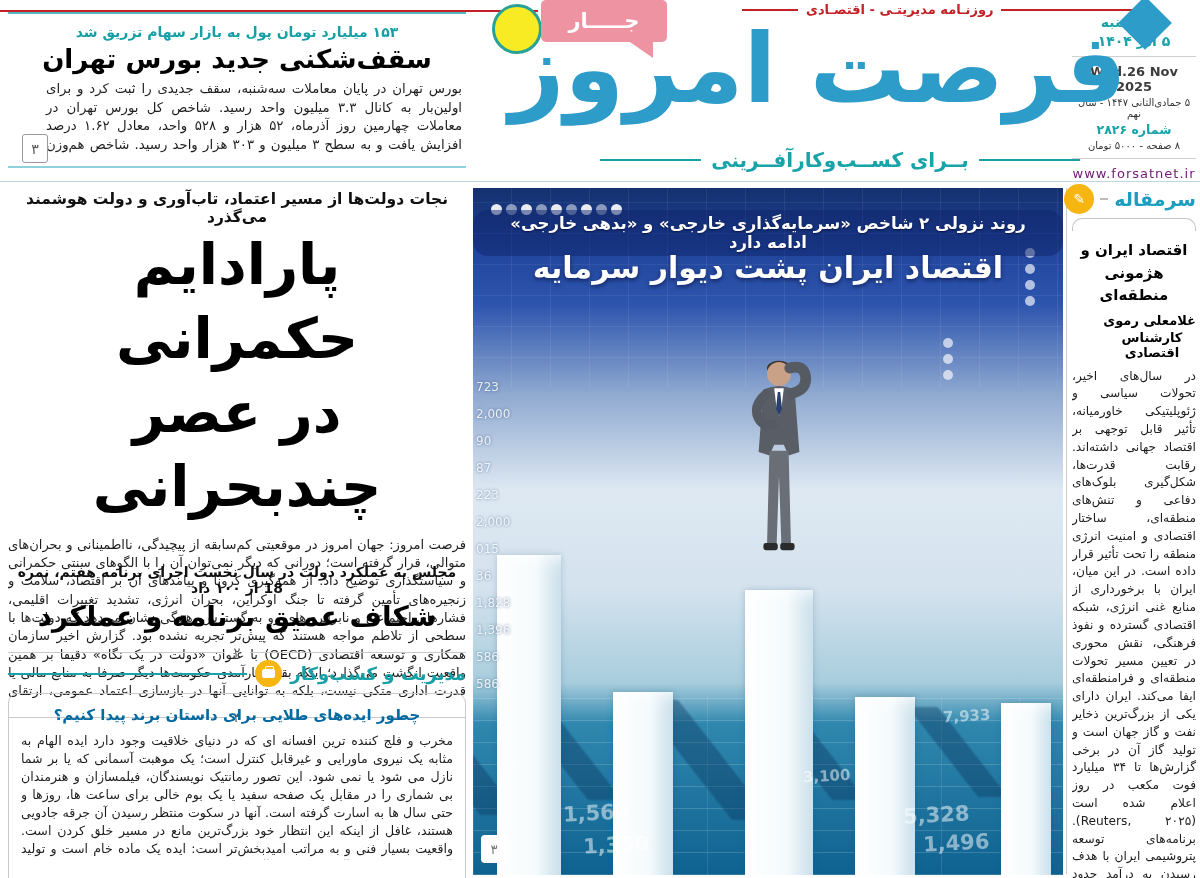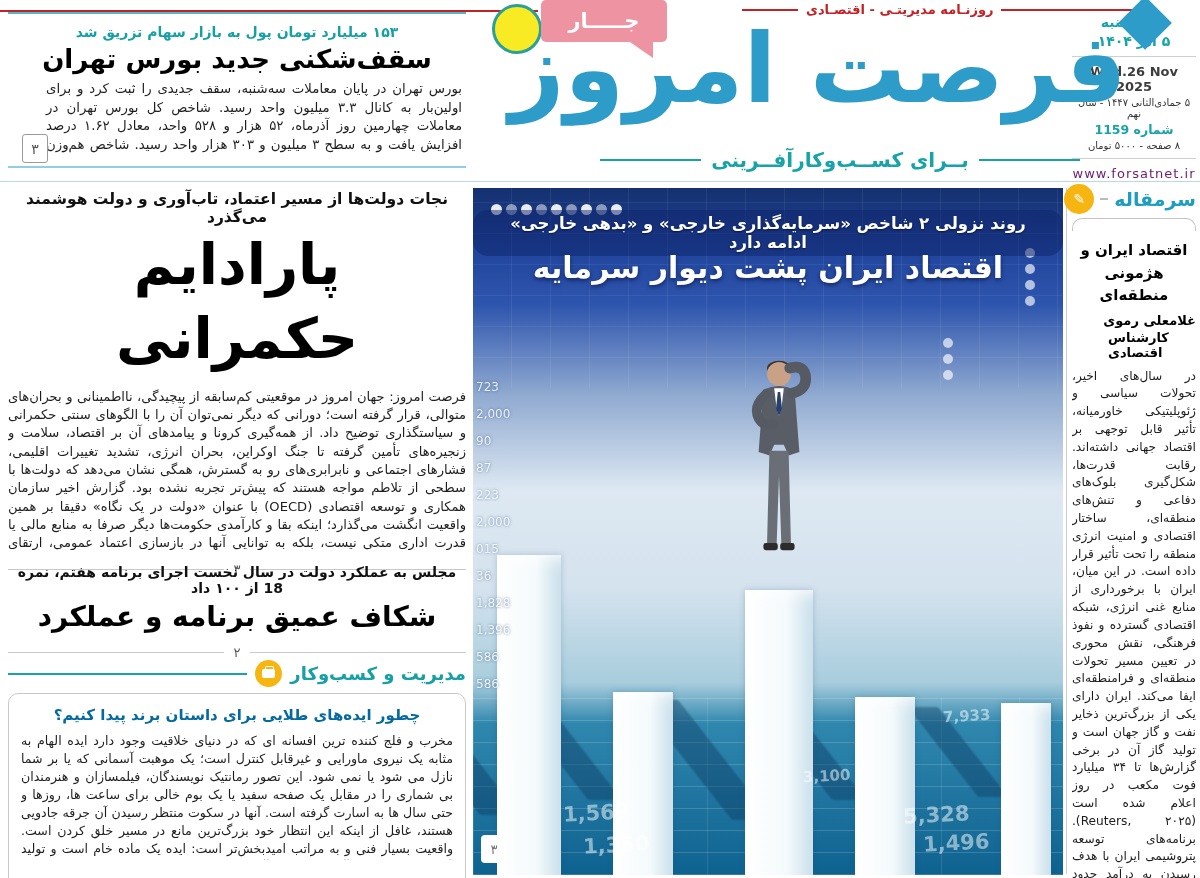--- a/index.html
+++ b/index.html
@@ -107,21 +107,21 @@
 
   
   .vdiv{left:1066px;top:188px;width:1px;height:686px;background:#ccc;}
   .editorial{left:1072px;top:184px;width:124px;}
   .ed-head{display:flex;align-items:center;gap:6px;direction:rtl;}
   .ed-head .lbl{color:#1d9dbf;font-size:19px;font-weight:bold;white-space:nowrap;}
   .ed-head .pen{color:#fff;font-size:14px;line-height:1;}
   .ed-bracket{height:12px;border:1px solid #c4c4c4;border-bottom:none;border-radius:10px 10px 0 0;margin-top:4px;}
   .ed-title{font-size:15px;font-weight:bold;color:#000;text-align:center;margin-top:8px;line-height:1.5;}
   .ed-author{font-size:13px;font-weight:bold;color:#000;text-align:right;margin-top:6px;}
-  .ed-role{font-size:13px;font-weight:bold;color:#000;text-align:left;margin-top:2px;margin-left:36px;}
+  .ed-role{font-size:13px;font-weight:bold;color:#000;text-align:center;margin-top:2px;margin-left:36px;}
   .ed-body{font-size:12.2px;line-height:1.46;color:#1d1d1d;text-align:justify;margin-top:8px;
            max-height:522px;overflow:hidden;}
 </style>
 </head>
 <body>
 
 <div class="page">
 
   <div class="abs rule-red"></div>
   <div class="abs red-tagline">
@@ -141,39 +141,39 @@
     <span class="lbl">بــرای کســب‌وکارآفــرینی</span>
     <span class="teal-dash"></span>
   </div>
 
   <div class="abs dateblock">
     <span class="t1">چهارشنبه</span>
     <span class="t1">۵ آذر ۱۴۰۴</span>
     <span class="sep"></span>
     <span class="en">Wed.26 Nov 2025</span>
     <span class="small">۵ جمادی‌الثانی ۱۴۴۷ - سال نهم</span>
-    <span class="issue">شماره 1159</span>
+    <span class="issue">شماره ۲۸۲۶</span>
     <span class="small">۸ صفحه - ۵۰۰۰ تومان</span>
     <span class="sep"></span>
     <span class="site">www.forsatnet.ir</span>
   </div>
 
   <div class="abs page-rule"></div>
 
   <div class="abs tl-article rtl" style="position:absolute;">
     <div class="kicker-teal">۱۵۳ میلیارد تومان پول به بازار سهام تزریق شد</div>
     <h1>سقف‌شکنی جدید بورس تهران</h1>
     <div class="bodytext tl-body">بورس تهران در پایان معاملات سه‌شنبه، سقف جدیدی را ثبت کرد و برای اولین‌بار به کانال ۳.۳ میلیون واحد رسید. شاخص کل بورس تهران در معاملات چهارمین روز آذرماه، ۵۲ هزار و ۵۲۸ واحد، معادل ۱.۶۲ درصد افزایش یافت و به سطح ۳ میلیون و ۳۰۳ هزار واحد رسید. شاخص هم‌وزن نیز ۸۱۵۶ واحد بالا رفت و با ثبت بازدهی ۰.۸۷ درصدی در تراز ۹۴۵ هزار و...</div>
     <div class="abs pgbox">۳</div>
   </div>
 
   <div class="abs lead rtl">
     <div class="kicker">نجات دولت‌ها از مسیر اعتماد، تاب‌آوری و دولت هوشمند می‌گذرد</div>
     <h1><span>پارادایم حکمرانی</span><br>
-    </h1>
+    <span>در عصر چندبحرانی</span></h1>
     <div class="bodytext">فرصت امروز: جهان امروز در موقعیتی کم‌سابقه از پیچیدگی، نااطمینانی و بحران‌های متوالی، قرار گرفته است؛ دورانی که دیگر نمی‌توان آن را با الگوهای سنتی حکمرانی و سیاستگذاری توضیح داد. از همه‌گیری کرونا و پیامدهای آن بر اقتصاد، سلامت و زنجیره‌های تأمین گرفته تا جنگ اوکراین، بحران انرژی، تشدید تغییرات اقلیمی، فشارهای اجتماعی و نابرابری‌های رو به گسترش، همگی نشان می‌دهد که دولت‌ها با سطحی از تلاطم مواجه هستند که پیش‌تر تجربه نشده بود. گزارش اخیر سازمان همکاری و توسعه اقتصادی (OECD) با عنوان «دولت در یک نگاه» دقیقا بر همین واقعیت انگشت می‌گذارد؛ اینکه بقا و کارآمدی حکومت‌ها دیگر صرفا به منابع مالی یا قدرت اداری متکی نیست، بلکه به توانایی آنها در بازسازی اعتماد عمومی، ارتقای ظرفیت نهادی و ایجاد تاب‌آوری بلندمدت وابسته است. این گزارش، نه صرفا مجموعه‌ای از شاخص‌ها، بلکه تفسیر و تحلیلی جامع از پارادایم حکمرانی در جهانی است که هر روز بیشتر به سمت چندبحرانی‌شدن پیش می‌رود. یافته‌های این گزارش، نشان...</div>
     <div class="divider">
       <span class="ln"></span>
       <span>۳</span>
       <span class="ln"></span>
     </div>
   </div>
 
   <div class="abs second rtl">
     <div class="kicker">مجلس به عملکرد دولت در سال نخست اجرای برنامه هفتم، نمره 18 از ۱۰۰ داد</div>

